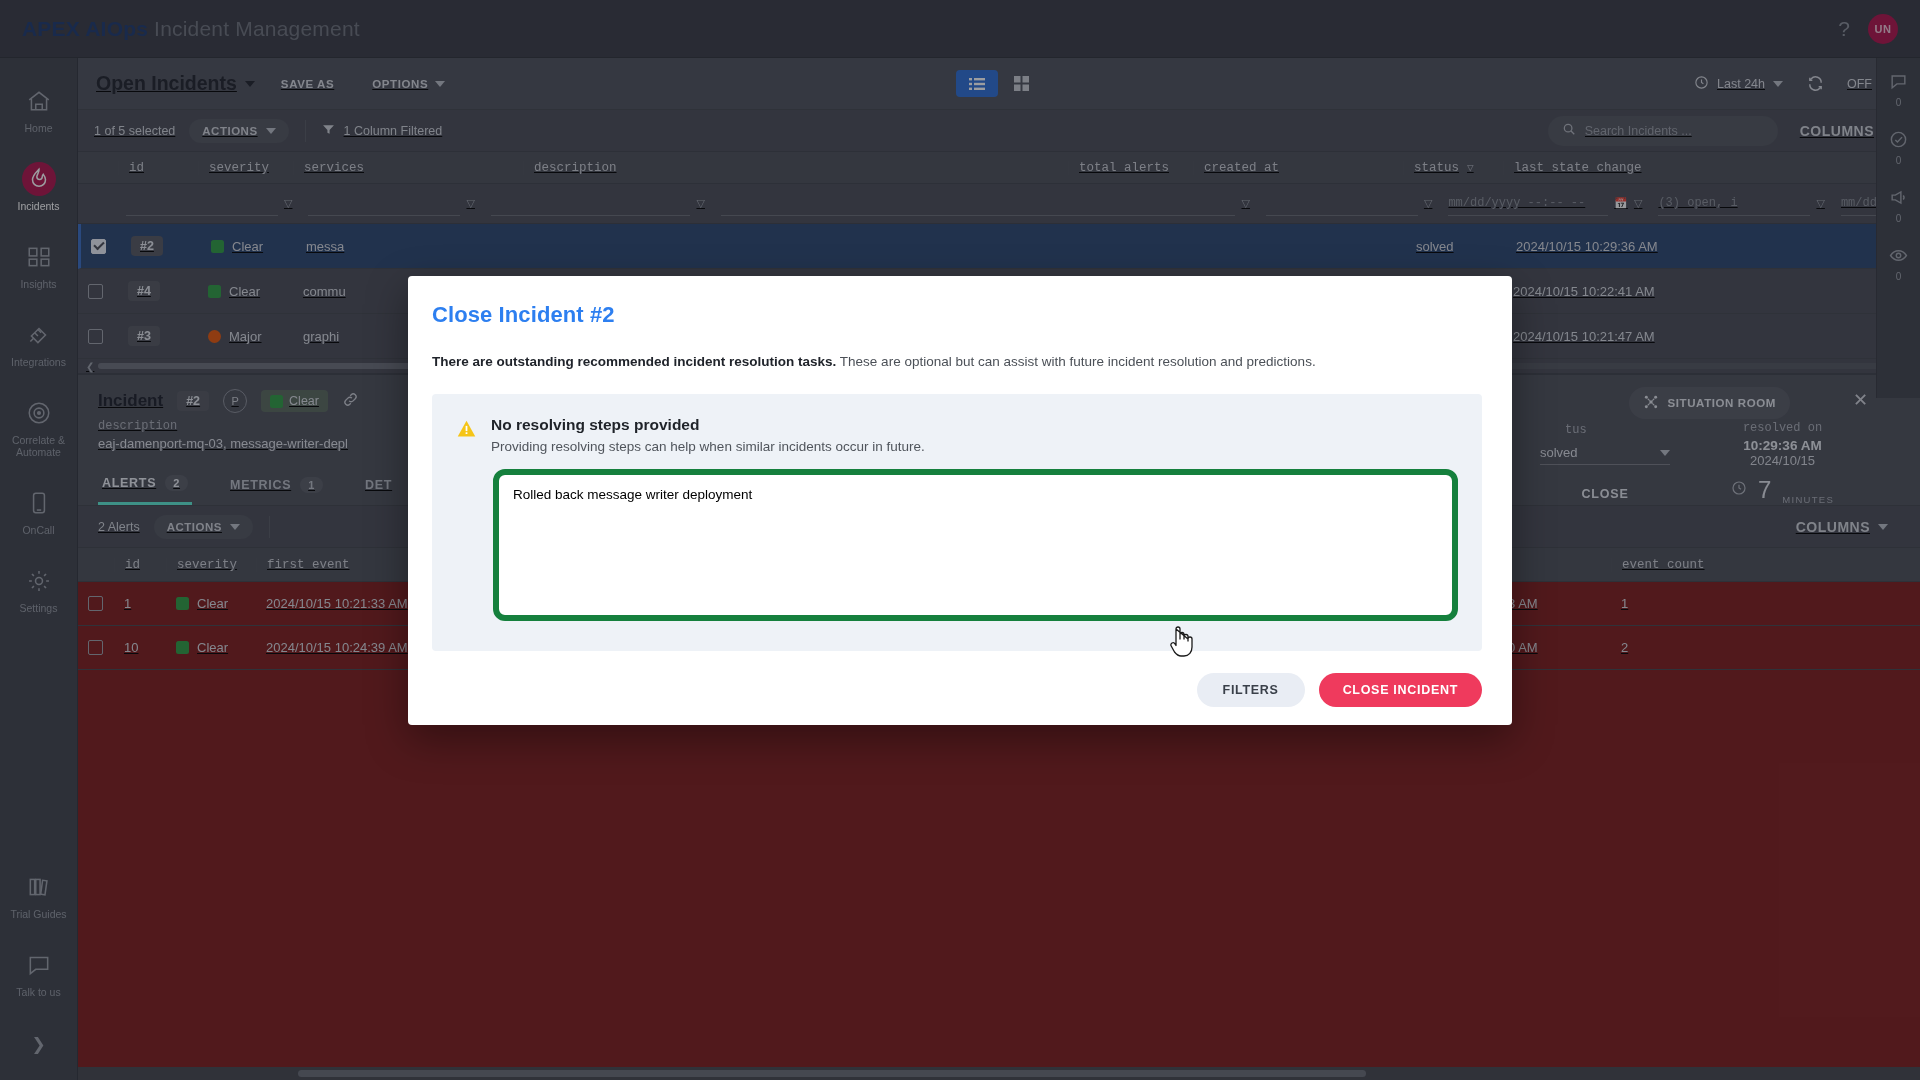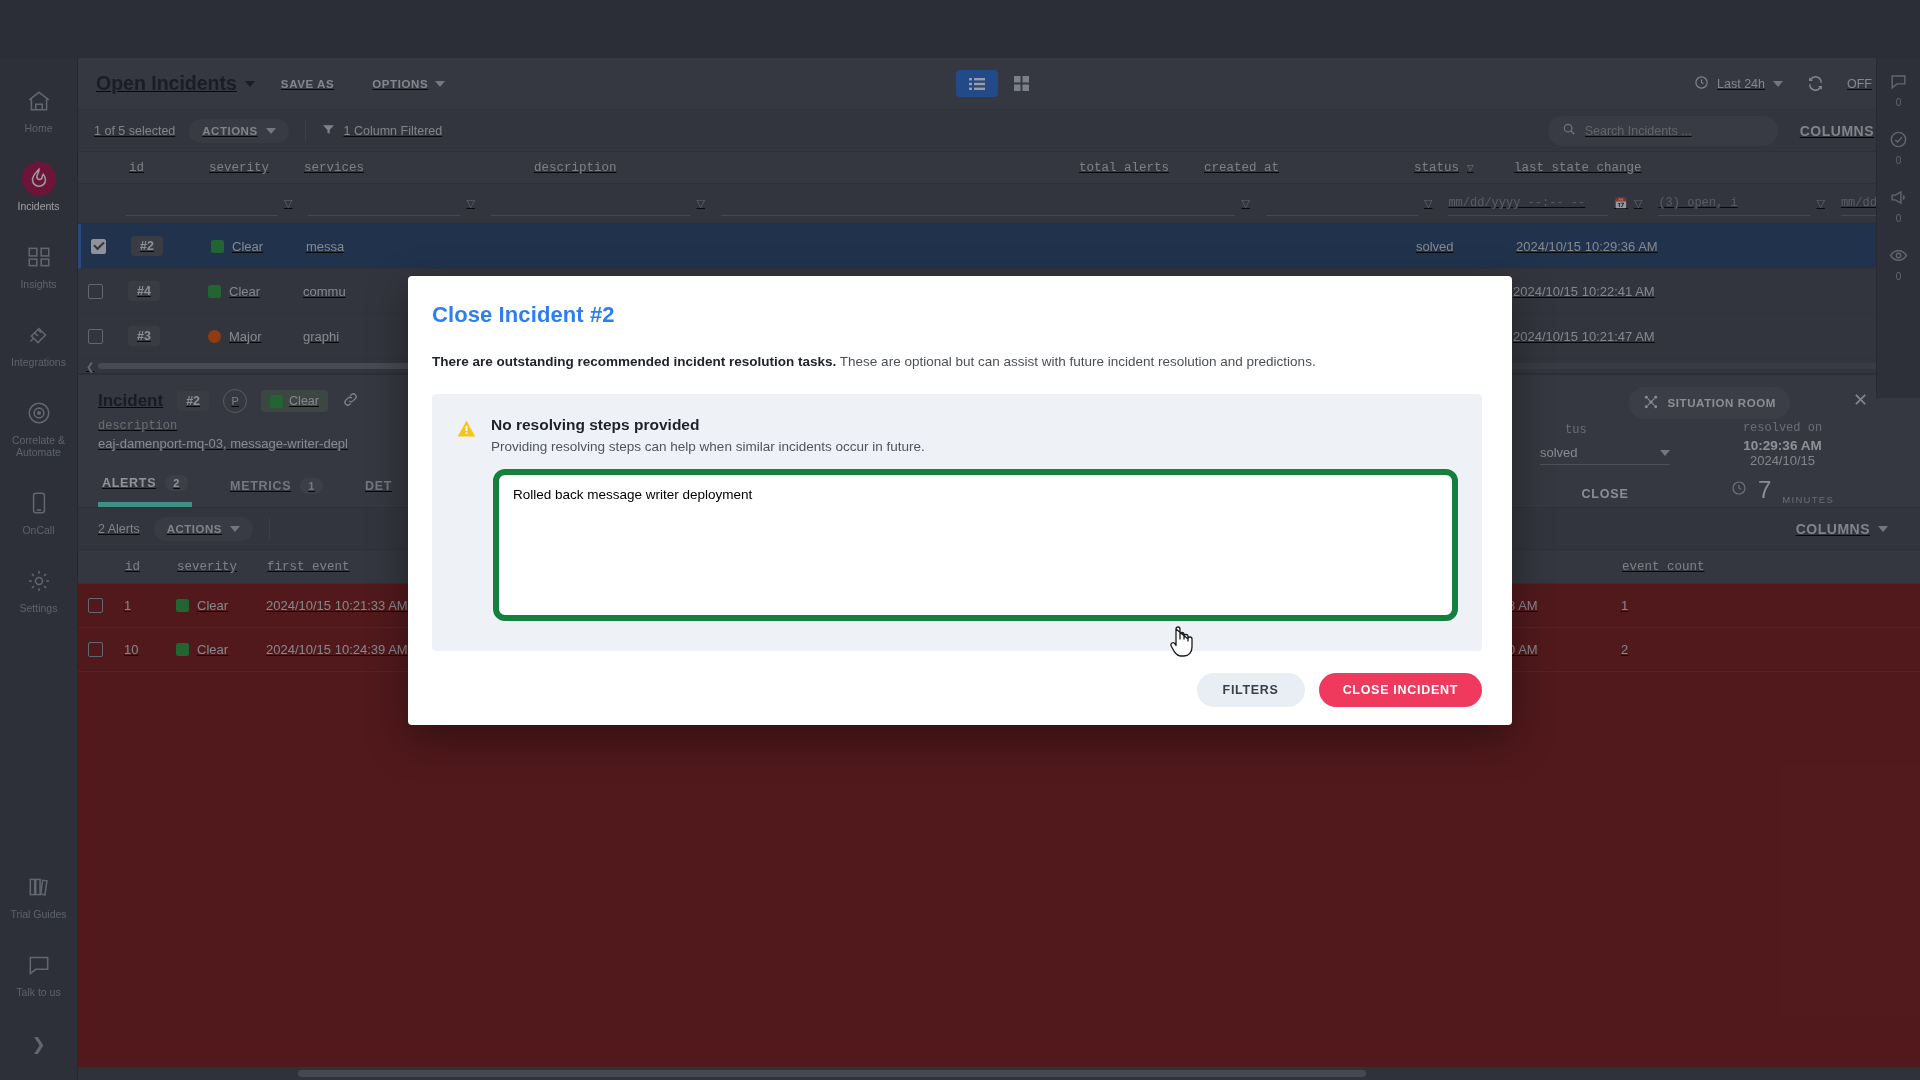--- a/index.html
+++ b/index.html
@@ -234,21 +234,21 @@
   .mins{ display:flex;align-items:center;justify-content:center;gap:11px;margin-top:8px; }
   .mins .num{ font-size:24px;color:#dfe2e8; }
   .mins .u{ font-size:9.5px;letter-spacing:1.3px;color:#a9adb6; position:relative; top:9px;}
 
   
   .tabs{ display:flex; padding:0 20px; border-bottom:1px solid #42454d; background:#4e515b; }
   .tab{
     padding:14px 4px 11px 4px; margin-right:34px; font-size:12.5px; font-weight:bold; letter-spacing:.7px;
     color:#b9bdc6; cursor:pointer; display:flex;align-items:center;gap:9px;
   }
-  .tab.active{ color:#e9ecf2; border-bottom:5px solid #5eead4; }
+  .tab.active{ color:#e9ecf2; border-bottom:3px solid #5eead4; }
   .tab .cnt{ background:#5b5e67; border-radius:9px; padding:2px 8px; font-size:11px; font-weight:bold;}
 
   
   .alerts-bar{ height:42px; display:flex;align-items:center; padding:0 20px; background:#4a4d57; border-bottom:1px solid #42454d;}
   .alerts-bar .cnt{ font-size:12.5px;color:#cfd2d9; }
   .ab-right{ margin-left:auto; display:flex;align-items:center;gap:10px; }
 
   
   .al-head{
     display:flex; height:34px; align-items:center; background:#4d5059;
@@ -316,20 +316,29 @@
     background:#ef3a5d; color:#fff; font-size:12.5px;font-weight:bold;letter-spacing:.7px;
     border:none;border-radius:18px;padding:10px 24px;cursor:pointer;font-family:"Liberation Sans",sans-serif;
   }
   .cursor-hand{ position:absolute; left:1168px; top:626px; z-index:700; pointer-events:none;}
 </style>
 </head>
 <body>
 
 <div class="app">
 
+  <div class="topbar">
+    <div class="brand">
+      <span class="apex">APEX AIOps</span><span class="sub">Incident Management</span>
+    </div>
+    <div class="topbar-right">
+      <div class="help-icon">?</div>
+      <div class="avatar">UN</div>
+    </div>
+  </div>
 
   <div class="sidebar">
     <div class="nav-item">
       <span class="ico">
         <svg viewBox="0 0 24 24">
             <path d="M3 11l9-7 9 7"></path>
             <path d="M5 10v10h14V10"></path>
             <path d="M9 20v-5h6v5"></path>
           </svg>
       </span>

